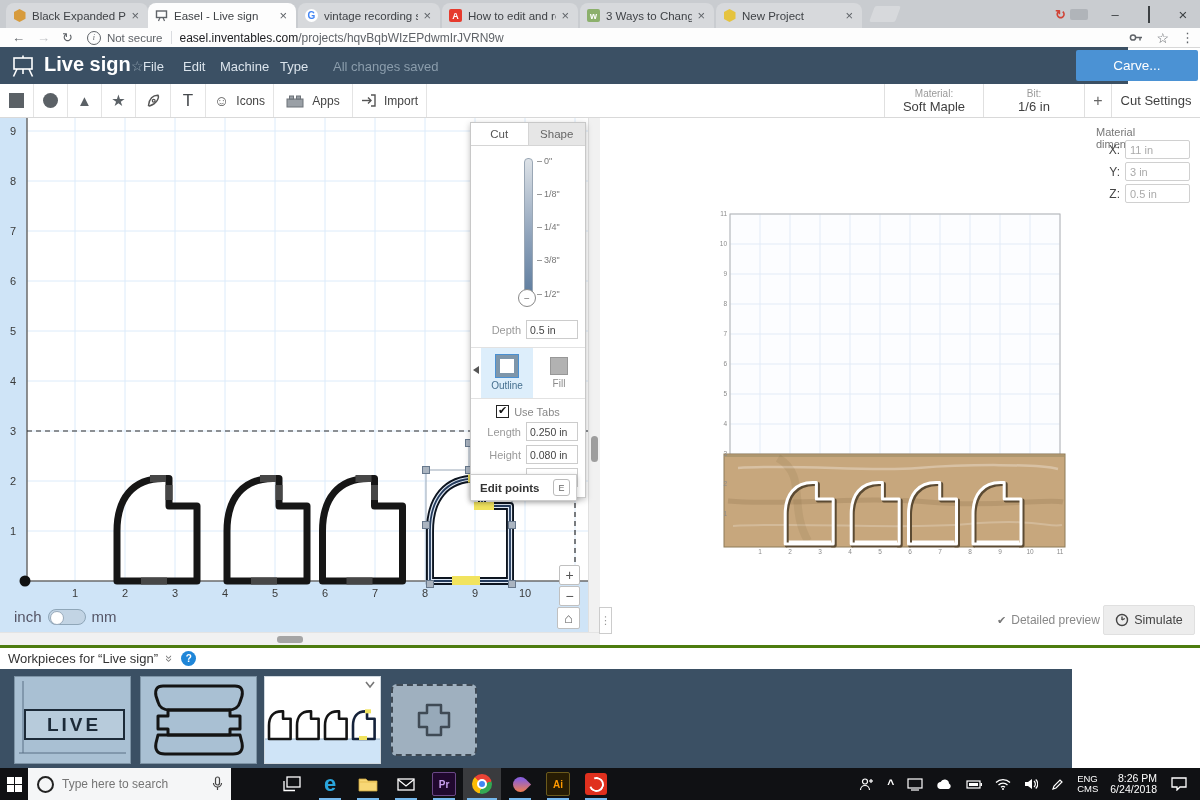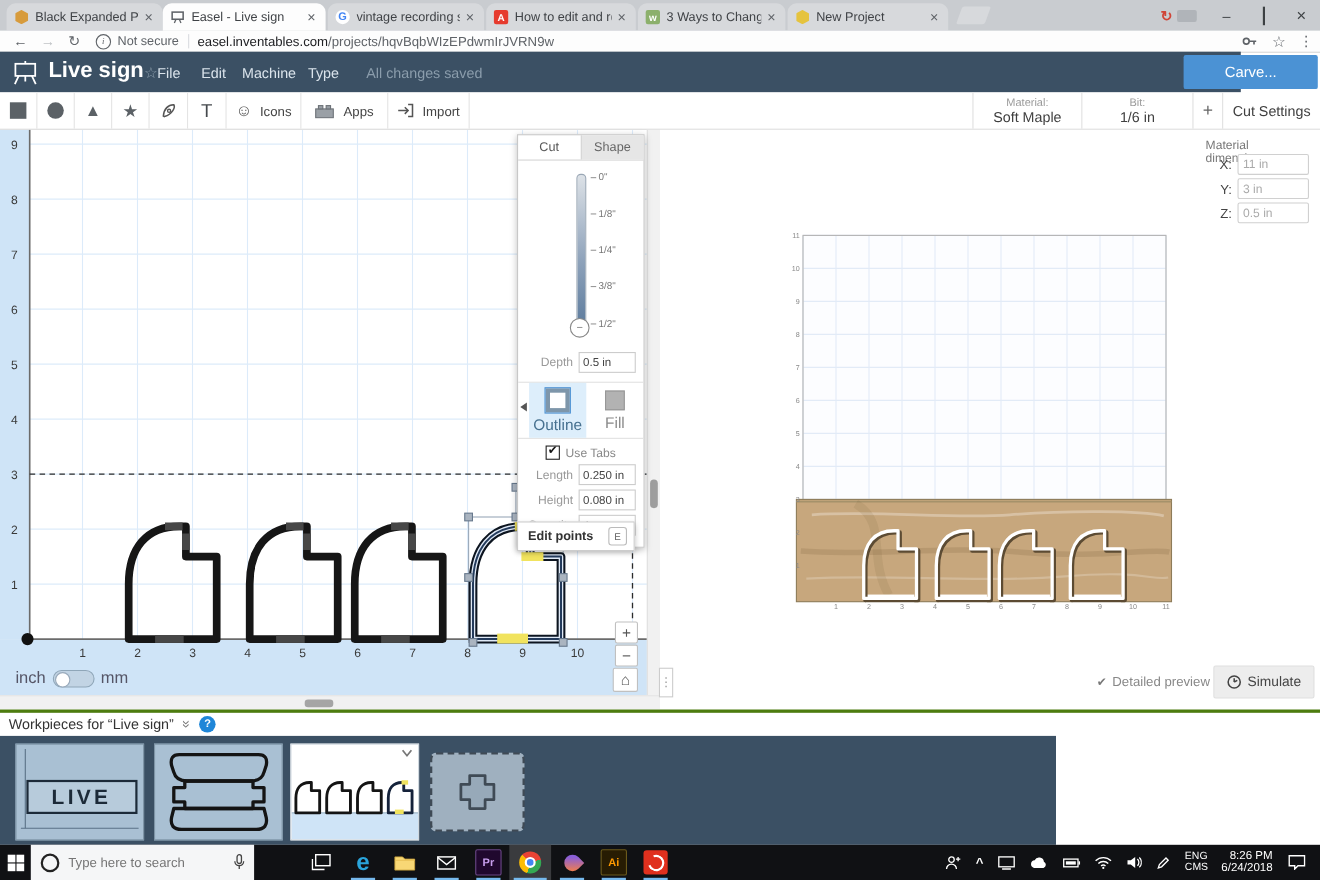--- a/index.html
+++ b/index.html
@@ -86,21 +86,21 @@
       background:linear-gradient(#dde2e7,#8fa3bb 55%,#5b7a9c);}
   .stick{position:absolute;left:66px;width:5px;height:1px;background:#999;}
   .slabel{position:absolute;left:73px;font-size:9px;color:#777;}
   #slider-handle{position:absolute;left:47px;top:143px;width:18px;height:18px;background:#fff;border:1.5px solid #888;
       border-radius:50%;box-sizing:border-box;display:flex;align-items:center;justify-content:center;color:#777;font-size:10px;}
   .cp-row{display:flex;align-items:center;margin:4px 0;}
   .cp-lab{width:50px;text-align:right;margin-right:5px;color:#999;}
   .cp-input{width:44px;height:15px;border:1px solid #ccc;font-size:10.5px;color:#444;padding:1px 3px;font-family:"Liberation Sans",sans-serif;}
   #of-row{display:flex;border-top:1px solid #e2e2e2;height:50px;position:relative;}
   #collapse-arrow{position:absolute;left:2px;top:18px;width:0;height:0;border-right:6px solid #555;border-top:4px solid transparent;border-bottom:4px solid transparent;}
-  .of-cell{flex:1;display:flex;flex-direction:column;align-items:center;justify-content:center;font-size:14px;}
+  .of-cell{flex:1;display:flex;flex-direction:column;align-items:center;justify-content:center;font-size:10px;}
   #outline-cell{background:#ddeefb;margin-left:10px;color:#46708f;}
   #fill-cell{color:#8a8a8a;}
   #outline-ic{width:14px;height:14px;border:4px solid #7e96aa;outline:1.5px solid #4a90d2;background:#fff;margin-bottom:3px;}
   #fill-ic{width:18px;height:18px;background:#b2b2b2;border:1px solid #979797;margin-bottom:3px;box-sizing:border-box;}
   #tabs-sec{border-top:1px solid #e2e2e2;padding:6px 0 6px 0;}
   #usetabs-row{display:flex;align-items:center;justify-content:center;margin-bottom:4px;}
   #cb{width:11px;height:11px;border:1.5px solid #222;background:#fff;margin-right:5px;position:relative;
       color:#111;font-size:11px;line-height:9px;text-align:center;}
   
   #edit-points{position:absolute;left:470px;top:474px;width:107px;height:27px;background:#fff;border:1px solid #ccc;
@@ -118,21 +118,21 @@
   #detailed{position:absolute;left:997px;top:613px;display:flex;align-items:center;color:#888;font-size:12px;}
   #detailed .chk{color:#777;font-size:11px;margin-right:5px;}
   #simulate{position:absolute;left:1103px;top:605px;width:92px;height:30px;background:#ededed;border:1px solid #e0e0e0;
       border-radius:2px;display:flex;align-items:center;justify-content:center;font-size:12.5px;color:#444;box-sizing:border-box;}
   
   #wpbar{position:absolute;left:0;top:645px;width:1200px;height:24px;background:#fff;border-top:3px solid #4d7c0f;
       box-sizing:border-box;display:flex;align-items:center;font-size:13px;color:#333;}
   #wp-chev{transform:rotate(90deg);color:#777;font-size:13px;margin-left:8px;}
   #wp-help{width:15px;height:15px;border-radius:50%;background:#1f86d8;color:#fff;font-size:10px;font-weight:bold;
       display:flex;align-items:center;justify-content:center;margin-left:8px;}
-  #thumbstrip{position:absolute;left:0;top:669px;width:960px;height:99px;background:#3b5064;}
+  #thumbstrip{position:absolute;left:0;top:669px;width:1072px;height:99px;background:#3b5064;}
   .thumb{position:absolute;top:7px;width:117px;height:88px;background:#a9c0d3;border:1px solid #7e94a6;box-sizing:border-box;}
   .thumb.sel{background:#fff;border-color:#cfd8df;}
   #addwp{position:absolute;left:391px;top:15px;width:86px;height:72px;background:#9fb0bf;border:2px dashed #3f4a55;
       border-radius:6px;box-sizing:border-box;display:flex;align-items:center;justify-content:center;}
   
   #taskbar{position:absolute;left:0;top:768px;width:1200px;height:32px;background:#101114;display:flex;align-items:center;}
   #start{width:28px;height:32px;display:flex;align-items:center;justify-content:center;}
   .winflag{display:grid;grid-template-columns:7px 7px;grid-template-rows:7px 7px;gap:1px;}
   .winflag div{background:#fff;}
   #searchbox{width:203px;height:32px;background:#f5f6f7;display:flex;align-items:center;position:relative;}

